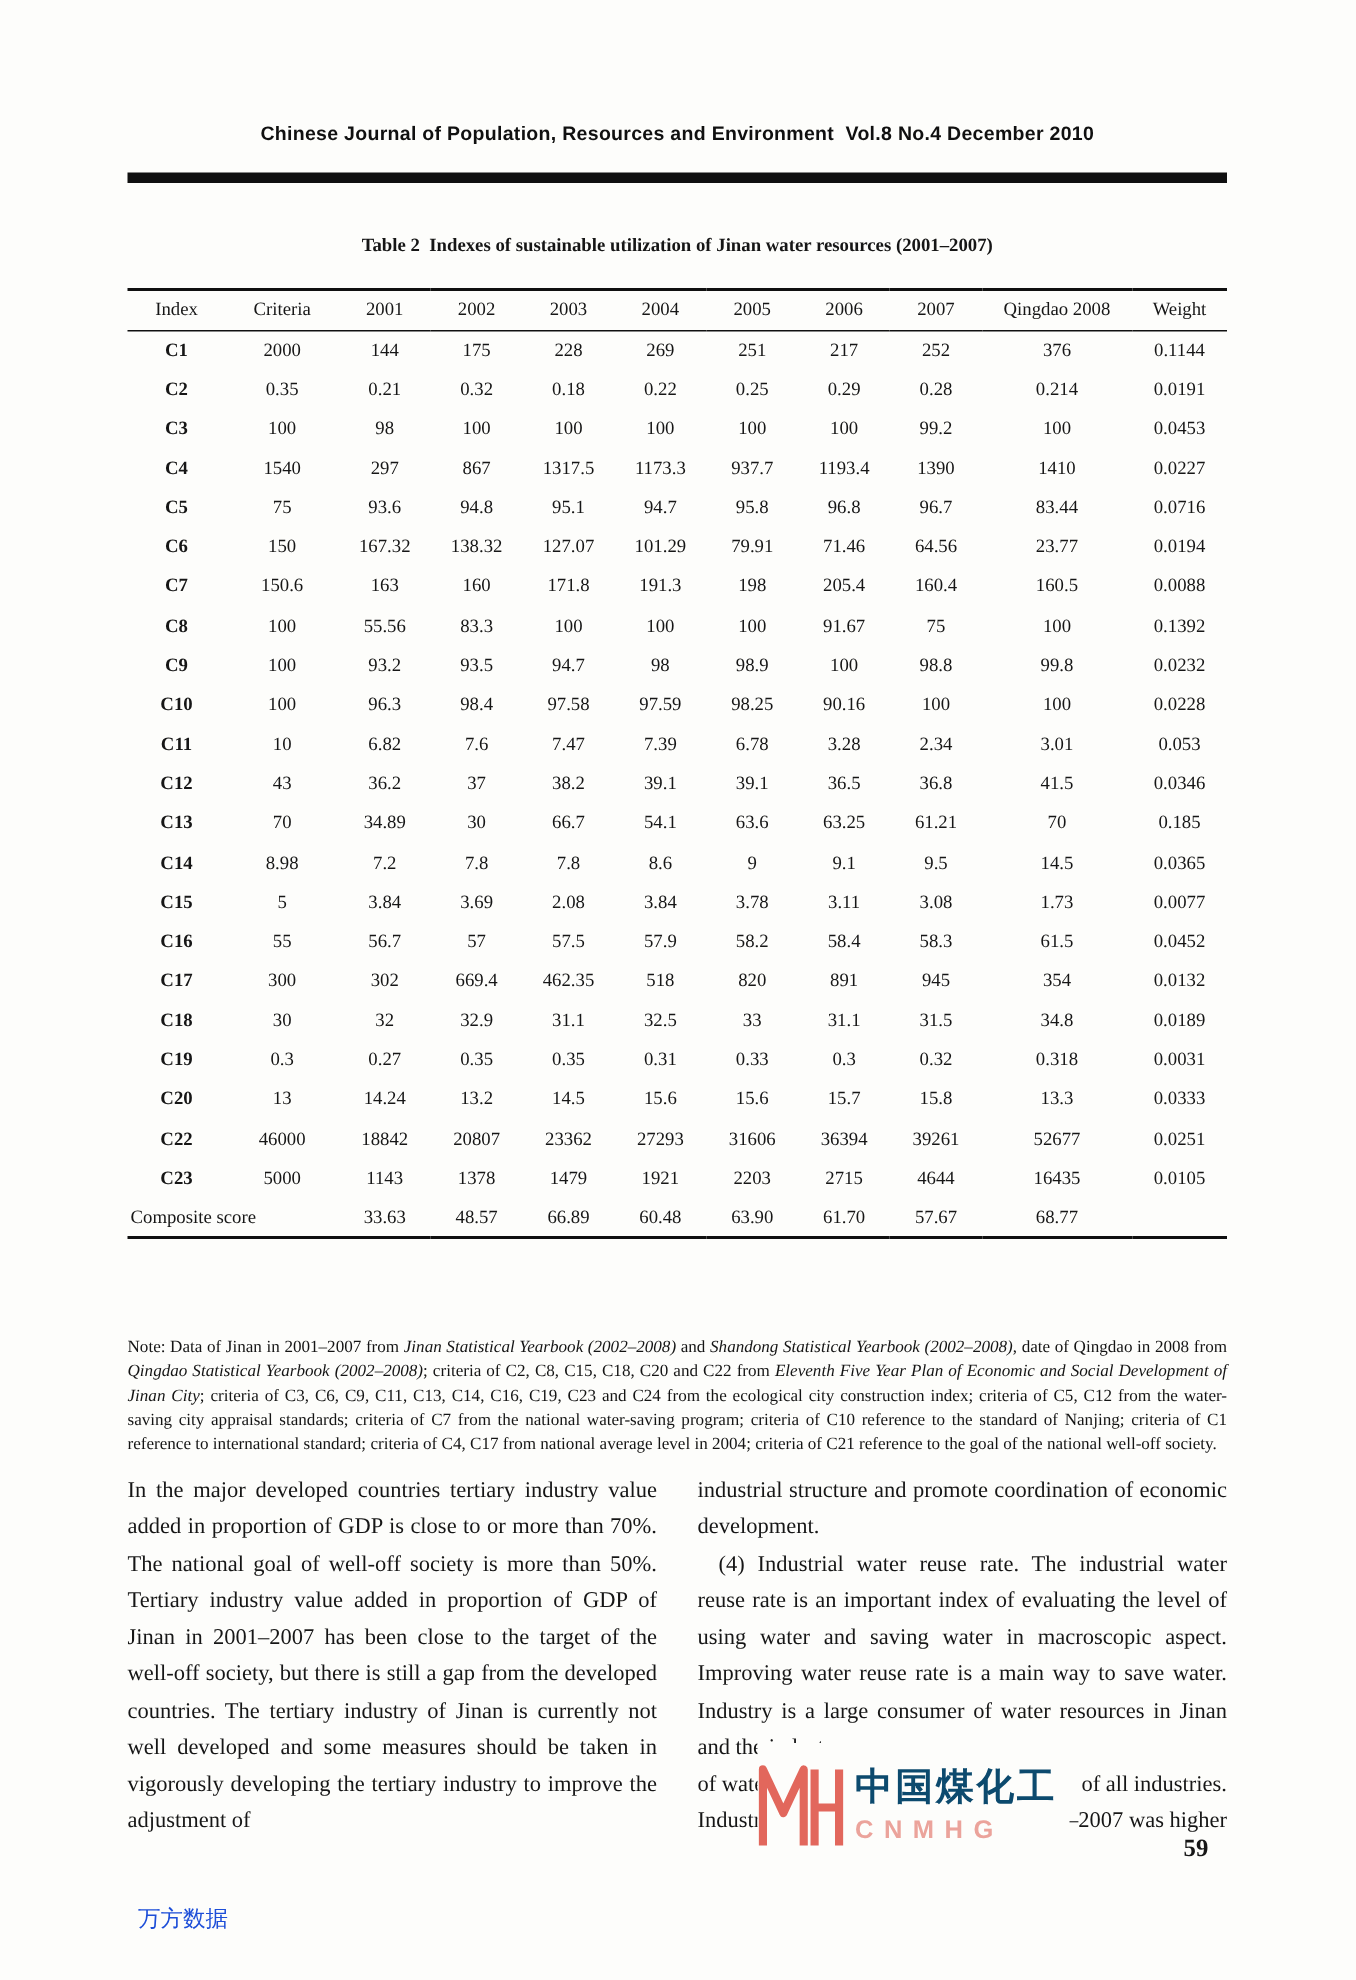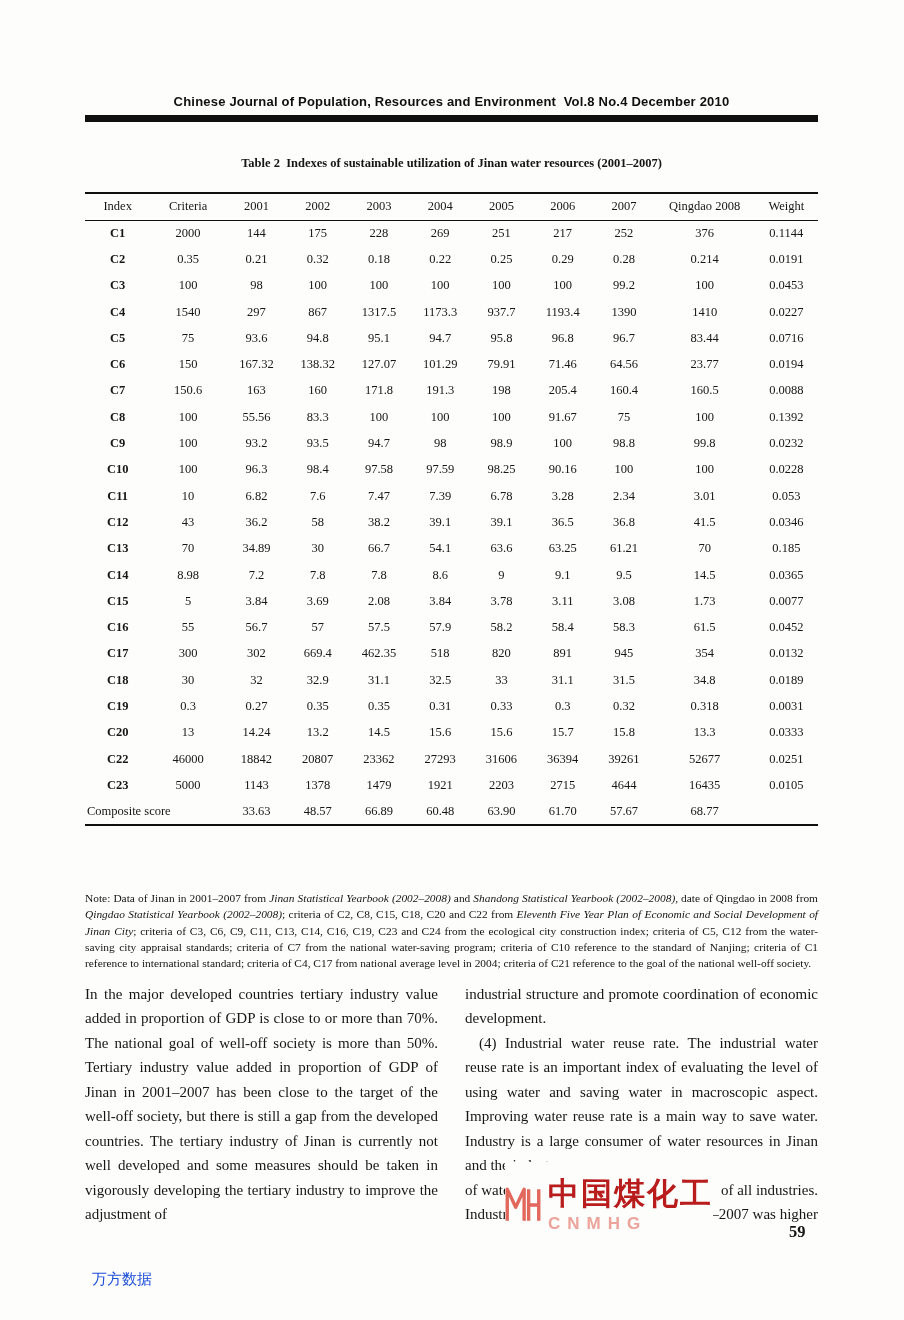--- a/index.html
+++ b/index.html
@@ -3,21 +3,21 @@
 <meta charset="utf-8">
 <style>
   * { margin:0; padding:0; box-sizing:border-box; }
   html,body { background:#ffffff; }
   .page {
     position:relative; width:904px; height:1320px; margin:0 auto;
     background:#fdfdfb; color:#161616; overflow:hidden;
     font-family:"Liberation Serif", serif;
   }
   .running-head {
-    position:absolute; top:94px; left:85px; width:733px; text-align:center;
+    position:absolute; top:81px; left:85px; width:733px; text-align:center;
     font-family:"Liberation Sans", sans-serif; font-weight:bold; font-size:13px;
     letter-spacing:0.2px; color:#101010;
   }
   .head-bar { position:absolute; top:115px; left:85px; width:733px; height:7px; background:#101010; }
 
   .table-title {
     position:absolute; top:156px; left:85px; width:733px; text-align:center;
     font-weight:bold; font-size:12.5px;
   }
   .data-table {
@@ -46,22 +46,22 @@
 
   .frag-zone { position:relative; }
   .frag-line { display:flex; justify-content:space-between; }
 
   .watermark {
     position:absolute; left:40px; top:-16px; width:208px; height:86px;
     background:#fdfdfb; z-index:2; display:flex; align-items:center; gap:7px;
   }
   .wm-text { display:flex; flex-direction:column; line-height:1.15; }
   .wm-cn {
-    font-family:Liberation Sans, sans-serif; font-size:31px; font-weight:bold;
-    color:#b91c1c; letter-spacing:2px; white-space:nowrap;
+    font-family:Liberation Mono, monospace; font-size:25px; font-weight:bold;
+    color:#0c4a6e; letter-spacing:2px; white-space:nowrap;
   }
   .wm-en {
     font-family:"Liberation Sans", sans-serif; font-size:17px; font-weight:bold;
     color:#eba39b; letter-spacing:7px; margin-top:2px;
   }
 
   .page-number { position:absolute; top:1222px; left:770px; font-weight:bold; font-size:16.5px;margin-left:19px; }
   .wanfang {
     position:absolute; top:1270px; left:92px; font-size:15px; color:#1d4ed8;
     font-family:"Liberation Sans", sans-serif;
@@ -247,21 +247,21 @@
           <td>6.78</td>
           <td>3.28</td>
           <td>2.34</td>
           <td>3.01</td>
           <td>0.053</td>
         </tr>
         <tr>
           <td>C12</td>
           <td>43</td>
           <td>36.2</td>
-          <td>58</td>
+          <td>37</td>
           <td>38.2</td>
           <td>39.1</td>
           <td>39.1</td>
           <td>36.5</td>
           <td>36.8</td>
           <td>41.5</td>
           <td>0.0346</td>
         </tr>
         <tr>
           <td>C13</td>

